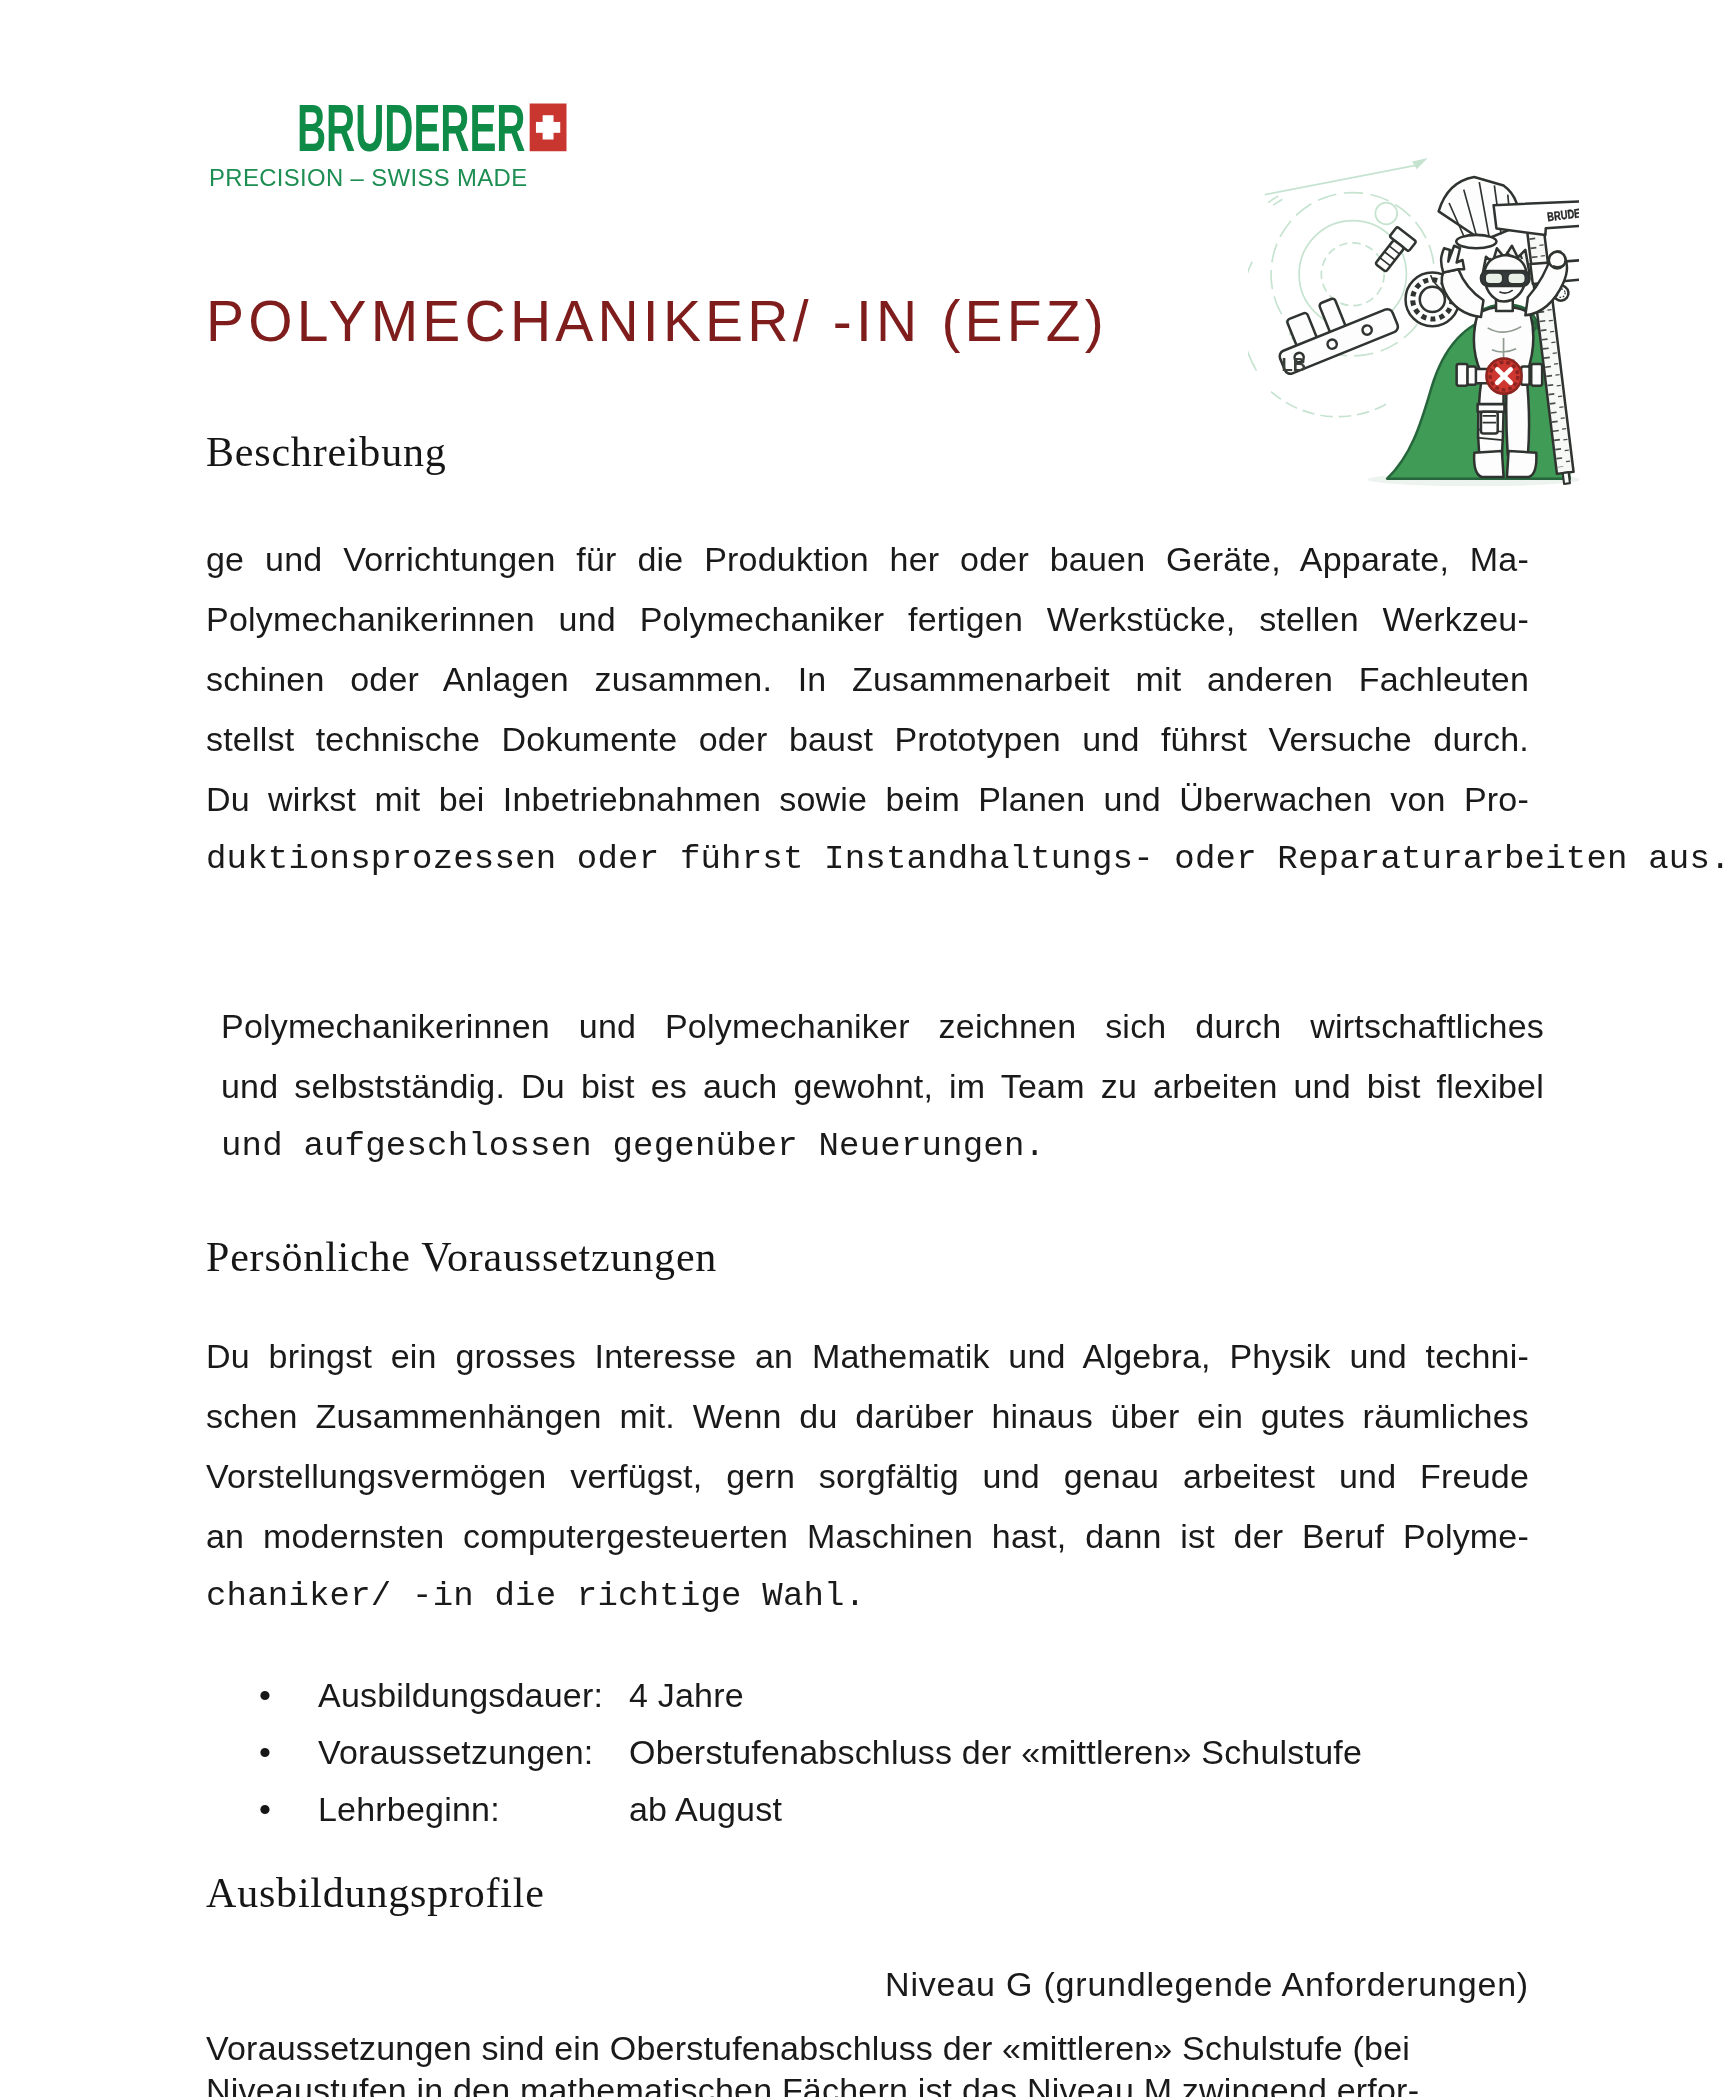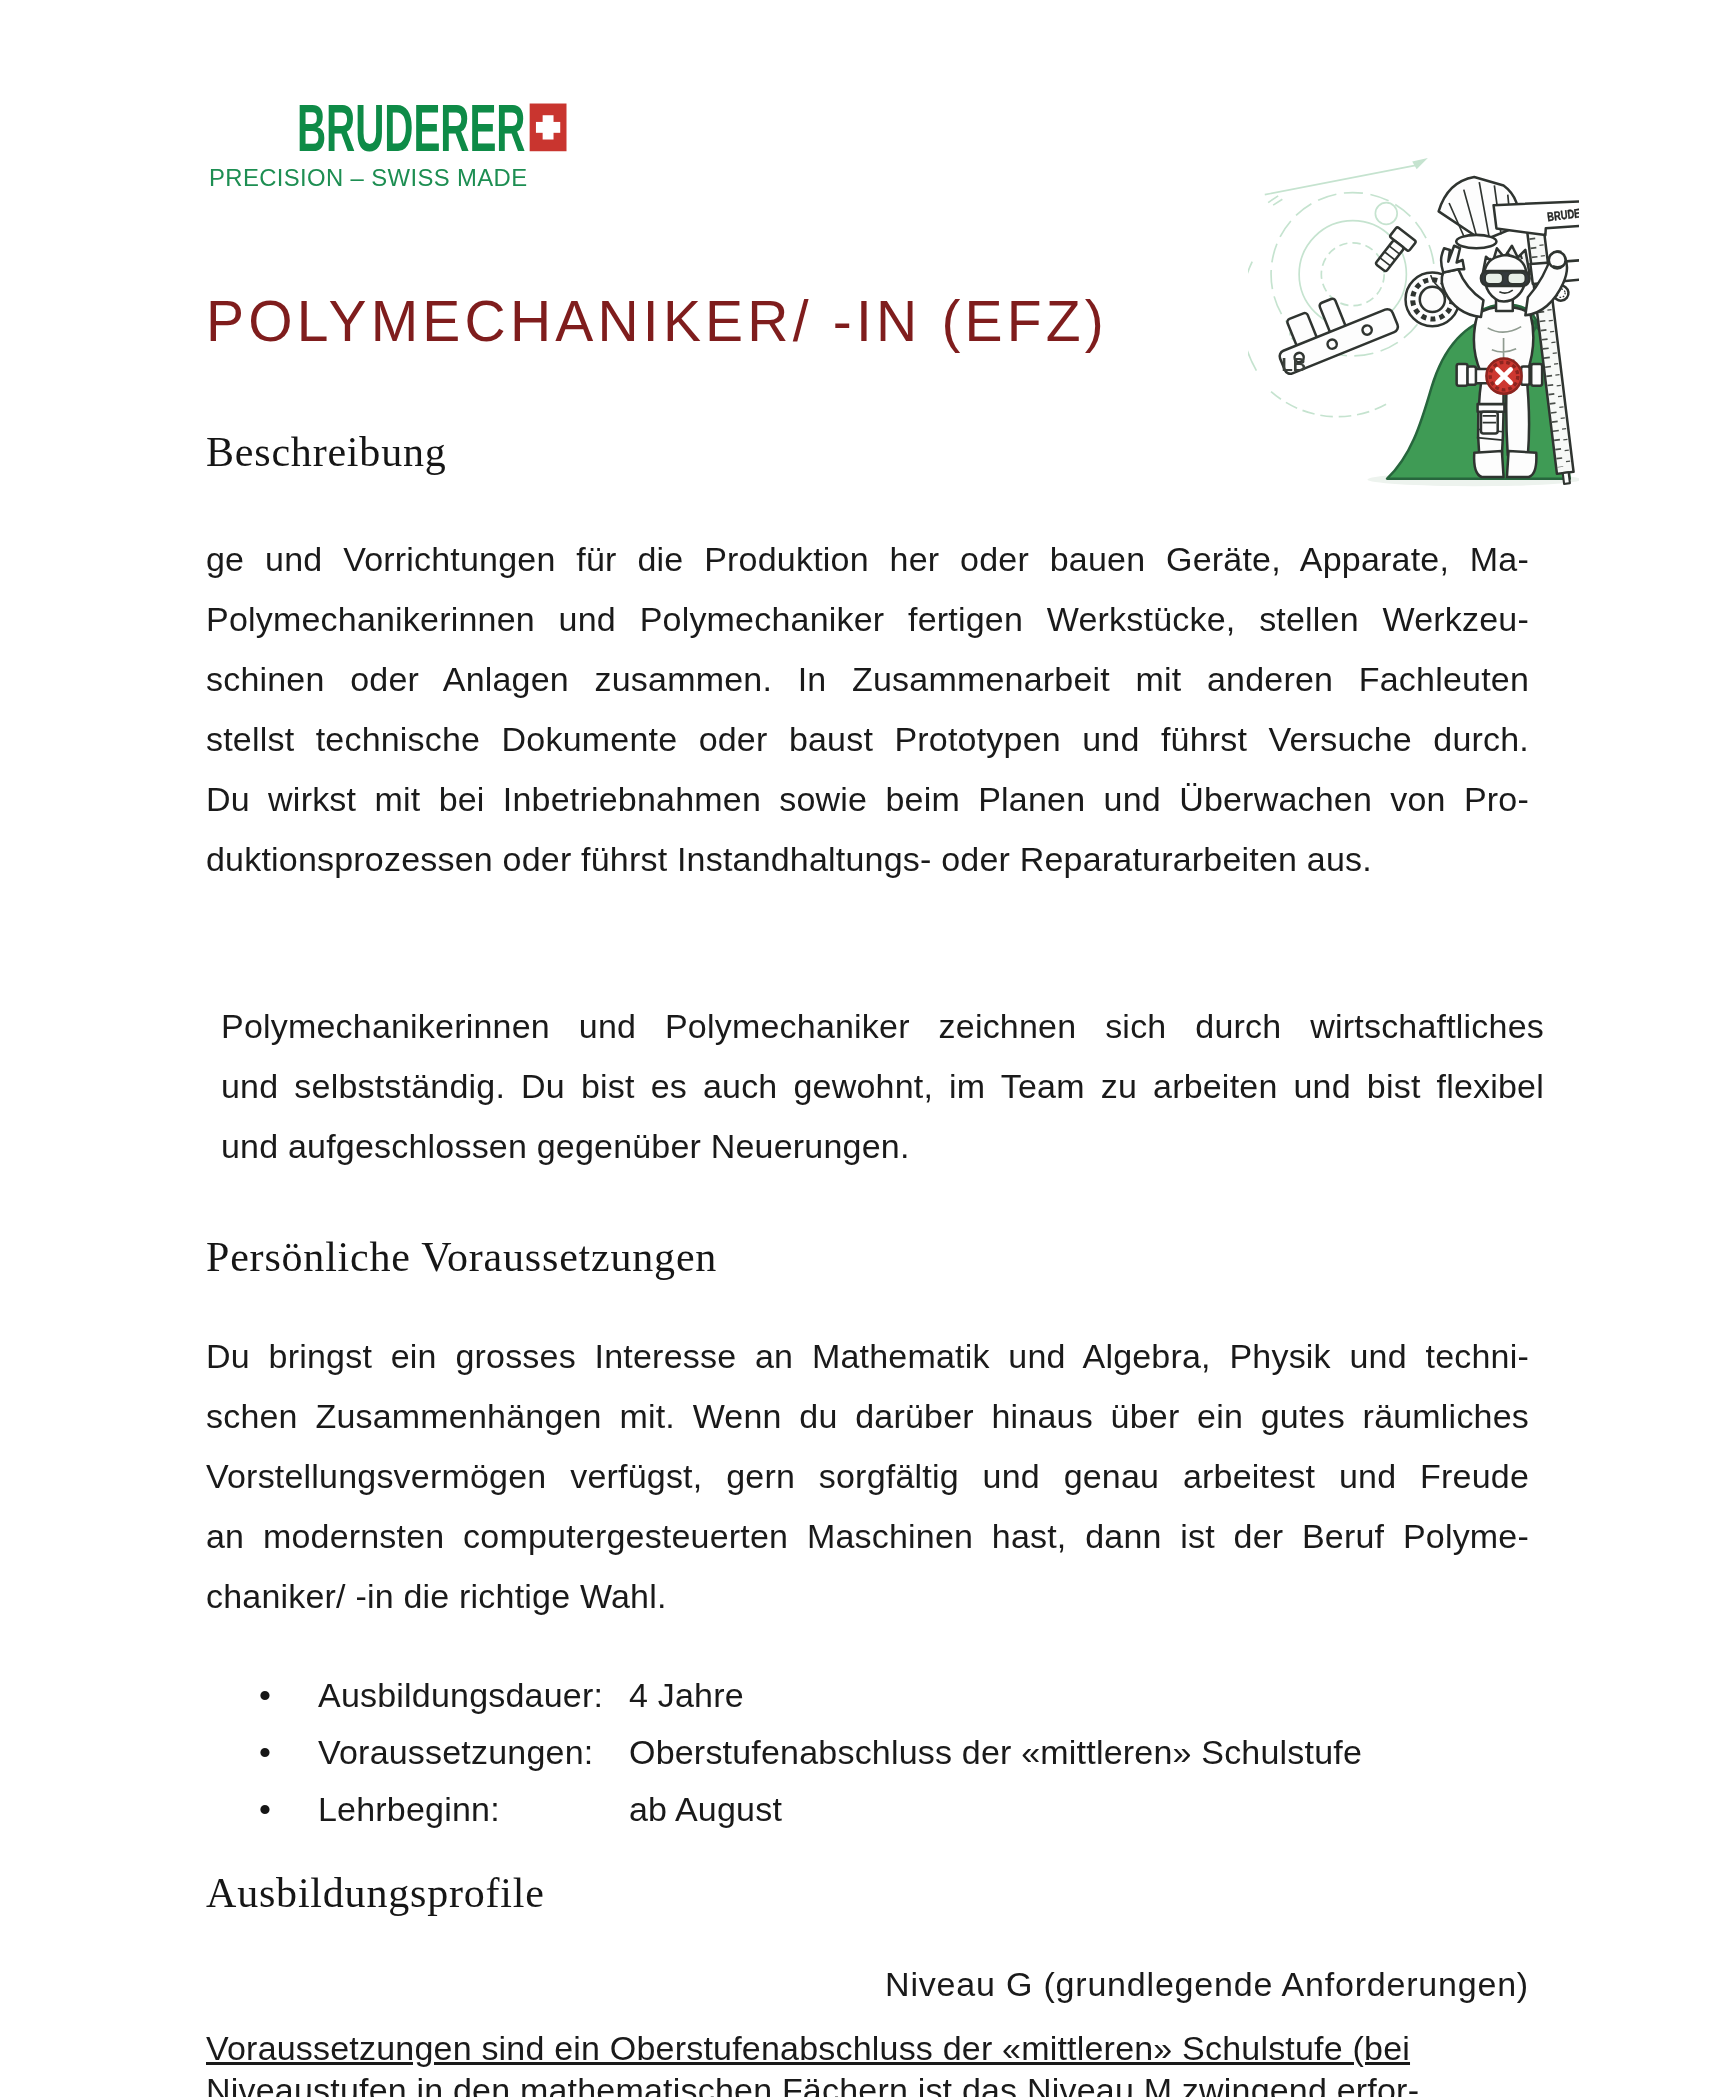--- a/index.html
+++ b/index.html
@@ -19,26 +19,26 @@
   h2.sect{
     margin:0;font-size:42px;line-height:50px;font-weight:400;
     letter-spacing:0.8px;color:#161616;white-space:nowrap;font-family:Liberation Serif, serif;
   }
   .h2-beschreibung{left:206px;top:427px;}
   .h2-voraussetzungen{left:206px;top:1232px;}
   .h2-profile{left:206px;top:1868px;}
   
   .par{left:206px;width:1323px;font-size:34px;line-height:60px;letter-spacing:0.2px;}
   .par .jline{text-align:justify;text-align-last:justify;white-space:nowrap;}
-  .par .jline.lastline{text-align-last:left;}
+  .par .jline.lastline{text-align-last:left;font-family:Liberation Mono, monospace;}
   .par-1{top:529px;}
   .par-2{top:996px;margin-left:15px;}
   .par-3{top:1326px;}
   .par-tight{top:2027px;line-height:42px;}
-  .par-tight .jline{text-align:left;text-align-last:left;text-decoration:underline;}
+  .par-tight .jline{text-align:left;text-align-last:left;}
   .niveau-line{left:206px;top:1963px;width:1323px;font-size:34px;line-height:42px;letter-spacing:0.8px;white-space:nowrap;text-align:right;}
   
   .bullets{left:206px;top:1667px;width:1323px;font-size:34px;line-height:57px;letter-spacing:0.2px;}
   .bullet-item{padding-left:53px;white-space:nowrap;}
   .bullet-item .dot{display:inline-block;width:59px;color:#161616;}
   .bullet-item .blabel{display:inline-block;min-width:311px;}
   
   svg text{font-family:"Liberation Sans", sans-serif;}
   .logo-box{left:206px;top:101px;width:361px;height:90px;}
   .mascot-box{left:1248px;top:136px;width:331px;height:354px;}

